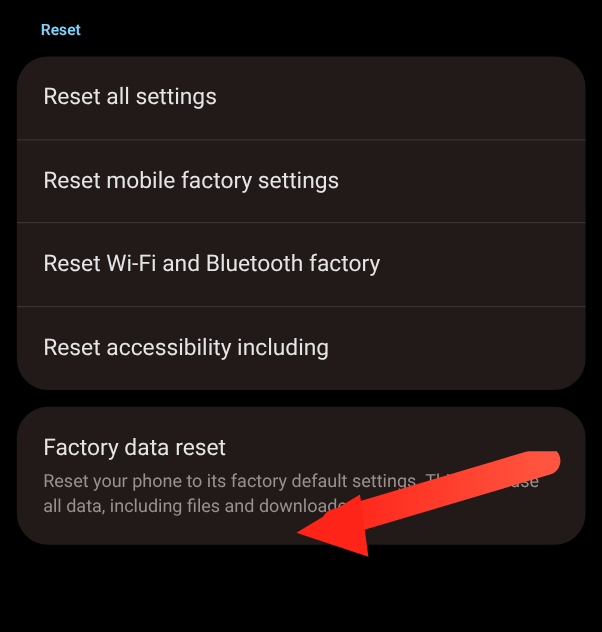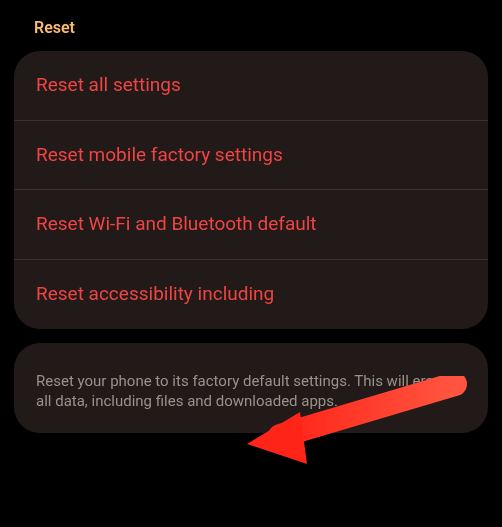--- a/index.html
+++ b/index.html
@@ -10,22 +10,22 @@
     body {
       width: 502px;
       height: 527px;
       background: #000000;
       font-family: -apple-system, BlinkMacSystemFont, 'Segoe UI', Roboto, sans-serif;
       padding: 18px 14px;
       position: relative;
       overflow: hidden;
     }
     .section-header {
-      color: #fdba74;
-      font-size: 16px;
+      color: #7dd3fc;
+      font-size: 13px;
       font-weight: 600;
       padding: 0 20px 14px 20px;
     }
     .card {
       background: #211a18;
       border-radius: 26px;
       overflow: hidden;
     }
     .card + .card {
       margin-top: 14px;
@@ -33,21 +33,21 @@
     .item {
       padding: 22px 22px;
       cursor: pointer;
     }
     .item-divider {
       height: 1px;
       background: #3a3330;
       margin: 0 0px;
     }
     .item-title {
-      color: #ef4444;
+      color: #e5e5e5;
       font-size: 19px;
       font-weight: 400;
       line-height: 1.3;
     }
     .item-desc {
       color: #9a918d;
       font-size: 15px;
       font-weight: 400;
       line-height: 1.35;
       margin-top: 6px;
@@ -69,30 +69,31 @@
 <div class="card">
   <div class="item">
     <div class="item-title">Reset all settings</div>
   </div>
   <div class="item-divider"></div>
   <div class="item">
     <div class="item-title">Reset mobile factory settings</div>
   </div>
   <div class="item-divider"></div>
   <div class="item">
-    <div class="item-title">Reset Wi-Fi and Bluetooth default</div>
+    <div class="item-title">Reset Wi-Fi and Bluetooth factory</div>
   </div>
   <div class="item-divider"></div>
   <div class="item">
     <div class="item-title">Reset accessibility including</div>
   </div>
 </div>
 
 <div class="card">
   <div class="item">
+    <div class="item-title">Factory data reset</div>
     <div class="item-desc">Reset your phone to its factory default settings. This will erase all data, including files and downloaded apps.</div>
   </div>
 </div>
 
 <svg class="arrow-annotation" width="230" height="90" viewBox="0 0 230 90">
   <defs>
     <linearGradient id="arrowGrad" x1="0%" y1="0%" x2="100%" y2="0%">
       <stop offset="0%" stop-color="#ff2418"></stop>
       <stop offset="100%" stop-color="#ff5540"></stop>
     </linearGradient>

